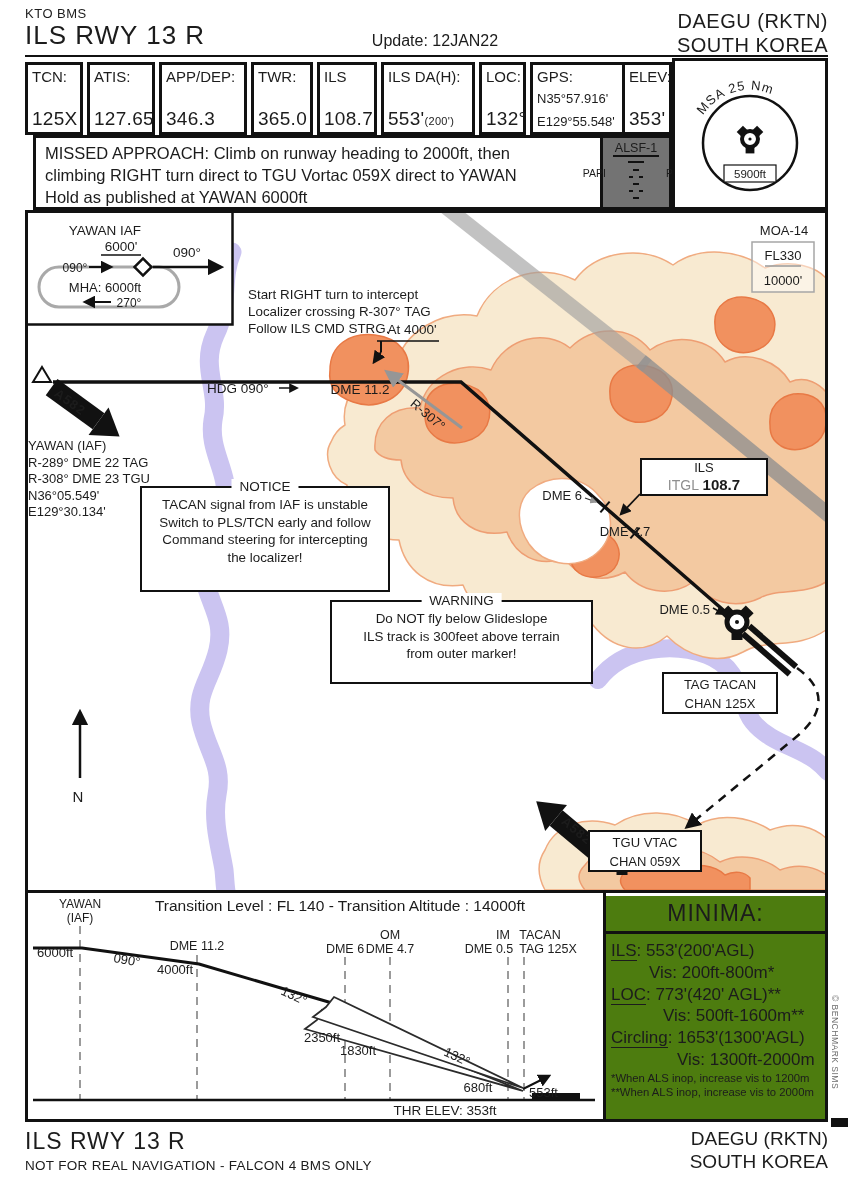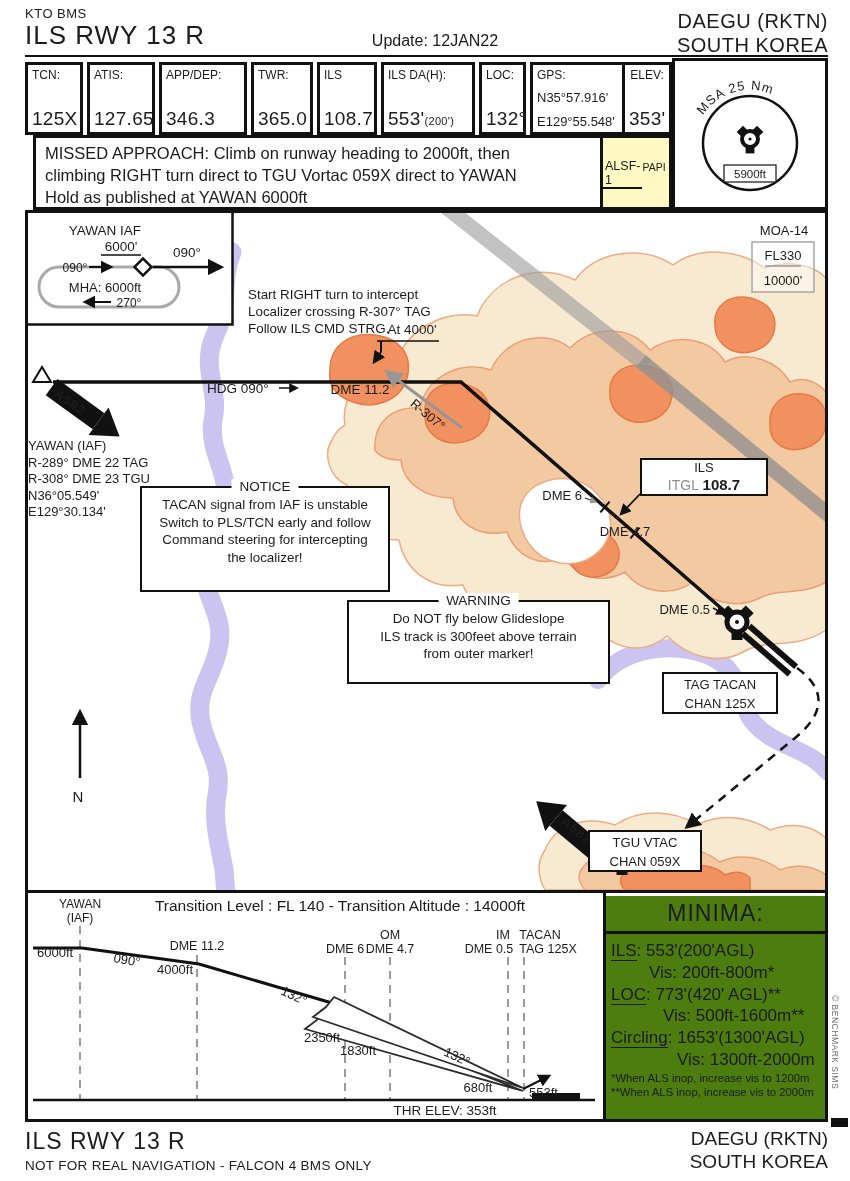--- a/index.html
+++ b/index.html
@@ -11,31 +11,31 @@
   
   .org{left:25px;top:6px;font-size:13px;letter-spacing:.5px;}
   .proc{left:25px;top:20px;font-size:26px;letter-spacing:1px;}
   .upd{left:330px;top:32px;width:210px;text-align:center;font-size:16px;}
   .apt1{right:22px;top:10px;font-size:20px;text-align:right;letter-spacing:.5px;}
   .apt2{right:22px;top:34px;font-size:20px;text-align:right;letter-spacing:.5px;}
   .hrule{left:25px;top:55px;width:803px;border-top:2.5px solid #111;}
   
   .ibox{position:absolute;top:62px;height:73px;border:3px solid #111;box-sizing:border-box;
         padding:3px 4px 2px 4px;display:flex;flex-direction:column;justify-content:space-between;background:#fff;}
-  .ibox .lab{font-size:12px;}
+  .ibox .lab{font-size:15px;}
   .ibox .val{font-size:19px;letter-spacing:.3px;white-space:nowrap;}
   .ibox .small{font-size:11px;}
   .gps .val2{font-size:13px;line-height:1.25;white-space:nowrap;}
   
   .missed{left:25px;top:135px;width:575px;height:75px;border:3px solid #111;box-sizing:border-box;
           padding:5px 9px;font-size:16.5px;line-height:1.32;background:#fff;margin-left:8px;}
   .alsf{left:600px;top:135px;width:72px;height:75px;border:3px solid #111;box-sizing:border-box;
-        background:#fef9c3;display:flex;flex-direction:row;align-items:center;padding-top:3px;}
+        background:#737373;display:flex;flex-direction:column;align-items:center;padding-top:3px;}
   .alsf .ttl{font-size:12.5px;border-bottom:2px solid #111;padding:0 2px;}
-  .alsf .row{display:flex;align-items:flex-start;gap:3px;margin-top:2px;}
+  .alsf .row{display:flex;align-items:flex-start;gap:21px;margin-top:2px;}
   .alsf .papi{font-size:10.5px;margin-top:8px;}
   .msabox{left:672px;top:58px;width:156px;height:152px;border:3px solid #111;box-sizing:border-box;background:#fff;}
   
   .callout{position:absolute;border:2px solid #111;background:#fff;text-align:center;box-sizing:border-box;}
   .callout .ct{position:absolute;top:-9px;left:50%;transform:translateX(-50%);background:#fff;
                padding:0 8px;font-size:13.5px;white-space:nowrap;}
   .callout .body{padding-top:8px;font-size:13.4px;line-height:1.32;}
   .navbox{position:absolute;border:2px solid #111;background:#fff;text-align:center;
           font-size:13px;line-height:1.45;box-sizing:border-box;padding-top:2px;margin-top:42px;}
   .ilsbox{left:640px;top:458px;width:128px;height:38px;border:2px solid #111;background:#fff;
@@ -305,21 +305,21 @@
   <div class="callout" style="left:140px;top:486px;width:250px;height:106px;">
     <span class="ct">NOTICE</span>
     <div class="body">
       <div>TACAN signal from IAF is unstable</div>
       <div>Switch to PLS/TCN early and follow</div>
       <div>Command steering for intercepting</div>
       <div>the localizer!</div>
     </div>
   </div>
 
-  <div class="callout" style="left:347px;top:600px;width:263px;height:84px;">
+  <div class="callout" style="left:330px;top:600px;width:263px;height:84px;">
     <span class="ct">WARNING</span>
     <div class="body">
       <div>Do NOT fly below Glideslope</div>
       <div>ILS track is 300feet above terrain</div>
       <div>from outer marker!</div>
     </div>
   </div>
 
   <div class="ilsbox abs">
     <div>ILS</div>

